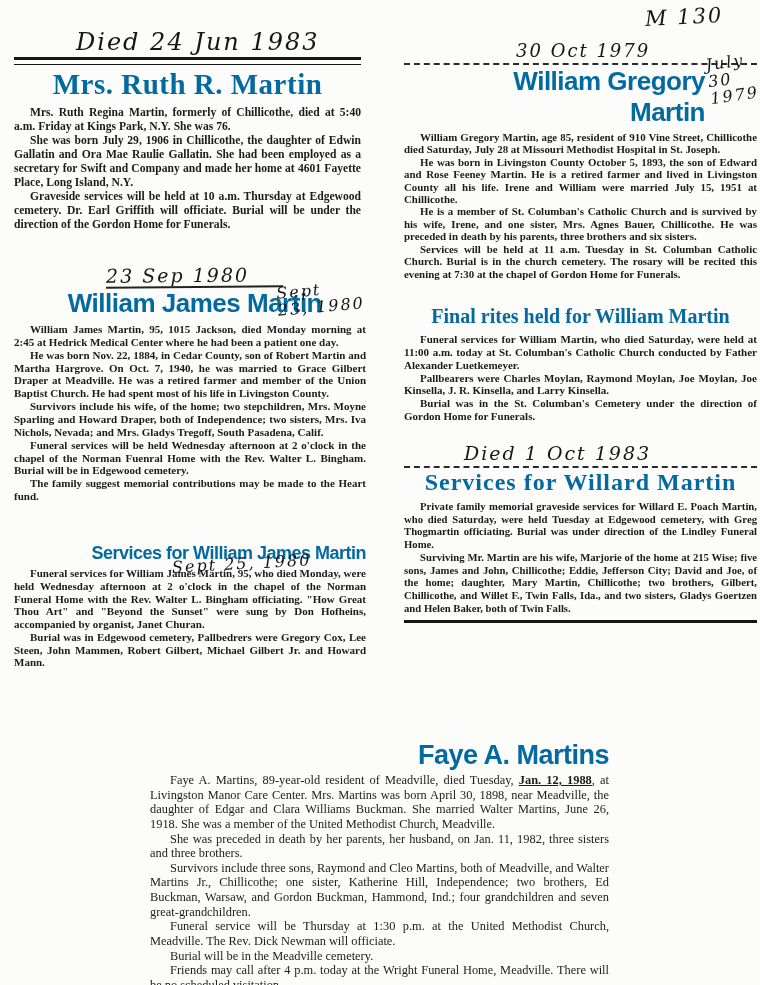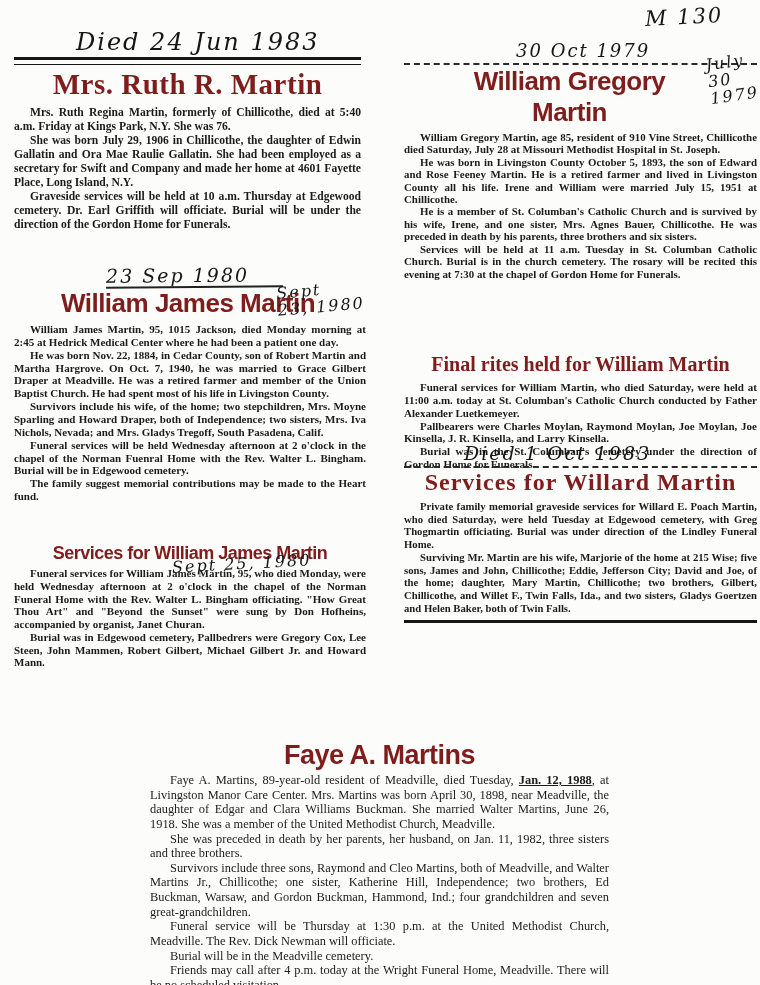--- a/index.html
+++ b/index.html
@@ -8,23 +8,23 @@
     background:#fcfcfa;overflow:hidden;color:#1b1b1b;
     font-family:"Liberation Serif", serif;
   }
   .clip{position:absolute;}
   .body p{margin:0;text-indent:16px;text-align:justify;}
   .heavy p{font-weight:700;}
   .hw{
     font-family:"DejaVu Serif", serif;font-style:italic;
     letter-spacing:2px;color:#161616;white-space:pre-line;line-height:1.05;
   }
-  .headline{margin:0;color:#7f1d1d;text-align:center;}
-  .serif-head{font-family:"Liberation Serif", serif;font-weight:700;margin-top:48px;}
-  .sans-head{font-family:"Liberation Sans", sans-serif;font-weight:700;letter-spacing:-0.5px;}
+  .headline{margin:0;color:#0369a1;text-align:center;}
+  .serif-head{font-family:"Liberation Serif", serif;font-weight:700;}
+  .sans-head{font-family:"Liberation Sans", sans-serif;font-weight:700;letter-spacing:-0.5px;text-align:right;}
   .underline{text-decoration:underline;font-weight:700;}
   .rule-double{height:4px;border-top:3px solid #151515;border-bottom:1.5px solid #151515;}
   .rule-dashed{border-top:2px dashed #2a2a2a;height:0;}
   .rule-heavy{border-top:3px solid #151515;height:0;}
 
   
   #corner-mark{position:absolute;left:645px;top:6px;font-size:21px;transform:rotate(-3deg);}
 
   
   #clip-ruth{left:14px;top:30px;width:347px;}

